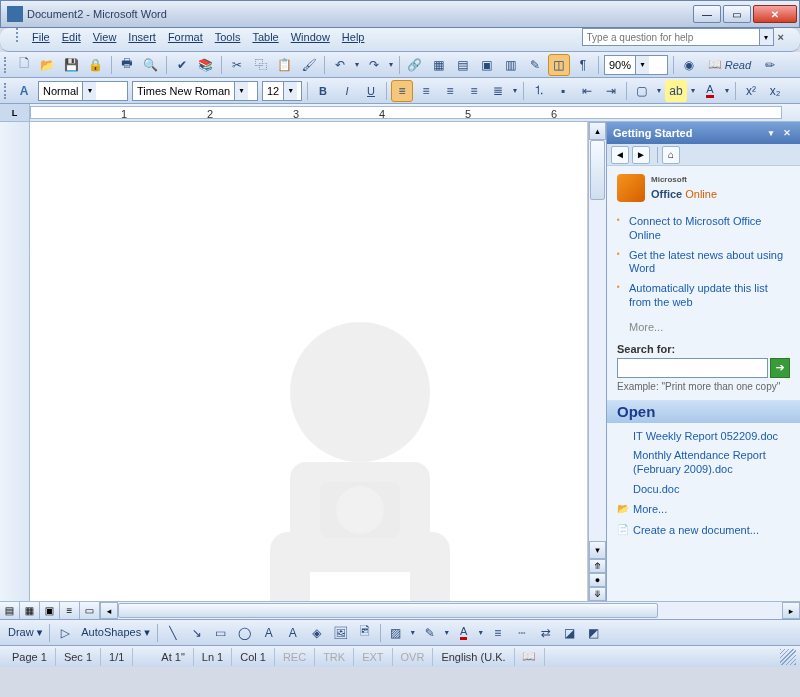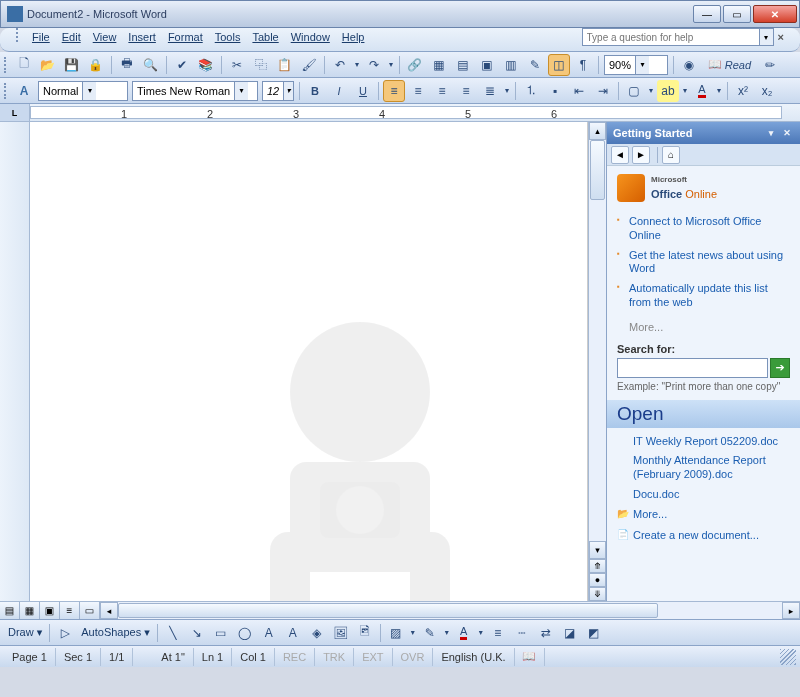--- a/index.html
+++ b/index.html
@@ -71,21 +71,21 @@
   .tplist li { padding:3px 0 3px 12px; position:relative; color:#1a5db0; cursor:pointer; line-height:1.25;}
   .tplist li::before { content:"▪"; position:absolute; left:0; top:3px; color:#e58b2c; font-size:8px;}
   .tpmore { color:#888; padding-left:12px; cursor:pointer;}
   .srch { margin-top:10px;}
   .srch .lbl { font-weight:bold; color:#333;}
   .srch .row { display:flex; margin-top:3px;}
   .srch input { flex:1; border:1px solid #7a93b9; height:20px; padding:0 3px;}
   .srch .go { width:20px; height:20px; background:#3a9b3a; color:#fff; display:flex; align-items:center; justify-content:center; border:1px solid #2a7a2a; margin-left:2px; cursor:pointer;}
   .srch .ex { font-size:10px; color:#666; margin-top:3px;}
   .opensec { margin:8px -10px 0 -10px;}
-  .opensec .hdr { background:linear-gradient(#cde1f7,#a9c7ea); padding:3px 10px; font-size:19px; font-weight:normal; color:#1a3c8a;}
+  .opensec .hdr { background:linear-gradient(#cde1f7,#a9c7ea); padding:3px 10px; font-size:15px; font-weight:bold; color:#1a3c8a;}
   .opensec .files { padding:4px 10px;}
   .opensec .file { color:#1a5db0; padding:3px 0 3px 16px; cursor:pointer; line-height:1.25; position:relative;}
   .opensec .file::before { content:""; position:absolute; left:0; top:3px; width:11px; height:11px;}
   .opensec .more { color:#1a5db0; cursor:pointer; padding:3px 0 3px 16px; position:relative;}
   .opensec .more::before { content:"📂"; position:absolute; left:0; font-size:10px;}
   .opensec .create { color:#1a5db0; cursor:pointer; padding:6px 0 3px 16px; position:relative;}
   .opensec .create::before { content:"📄"; position:absolute; left:0; font-size:10px;}
 
   
   .viewbar { height:18px; background:#dde8f5; border-top:1px solid #a5b9d4; display:flex;}
@@ -182,21 +182,21 @@
   <div class="handle"></div>
   <div class="tbtn" style="color:#3a6ea5;font-weight:bold;">A</div>
   <div class="tcombo" style="width:90px;">
       <div class="val">Normal</div>
       <div class="arr">▾</div>
     </div>
   <div class="tcombo" style="width:126px;">
       <div class="val">Times New Roman</div>
       <div class="arr">▾</div>
     </div>
-  <div class="tcombo" style="width:32px;font-style:italic;">
+  <div class="tcombo" style="width:40px;">
       <div class="val">12</div>
       <div class="arr">▾</div>
     </div>
   <div class="tsep"></div>
   <div class="tbtn">
       <b>B</b>
     </div>
   <div class="tbtn">
       <i>I</i>
     </div>

